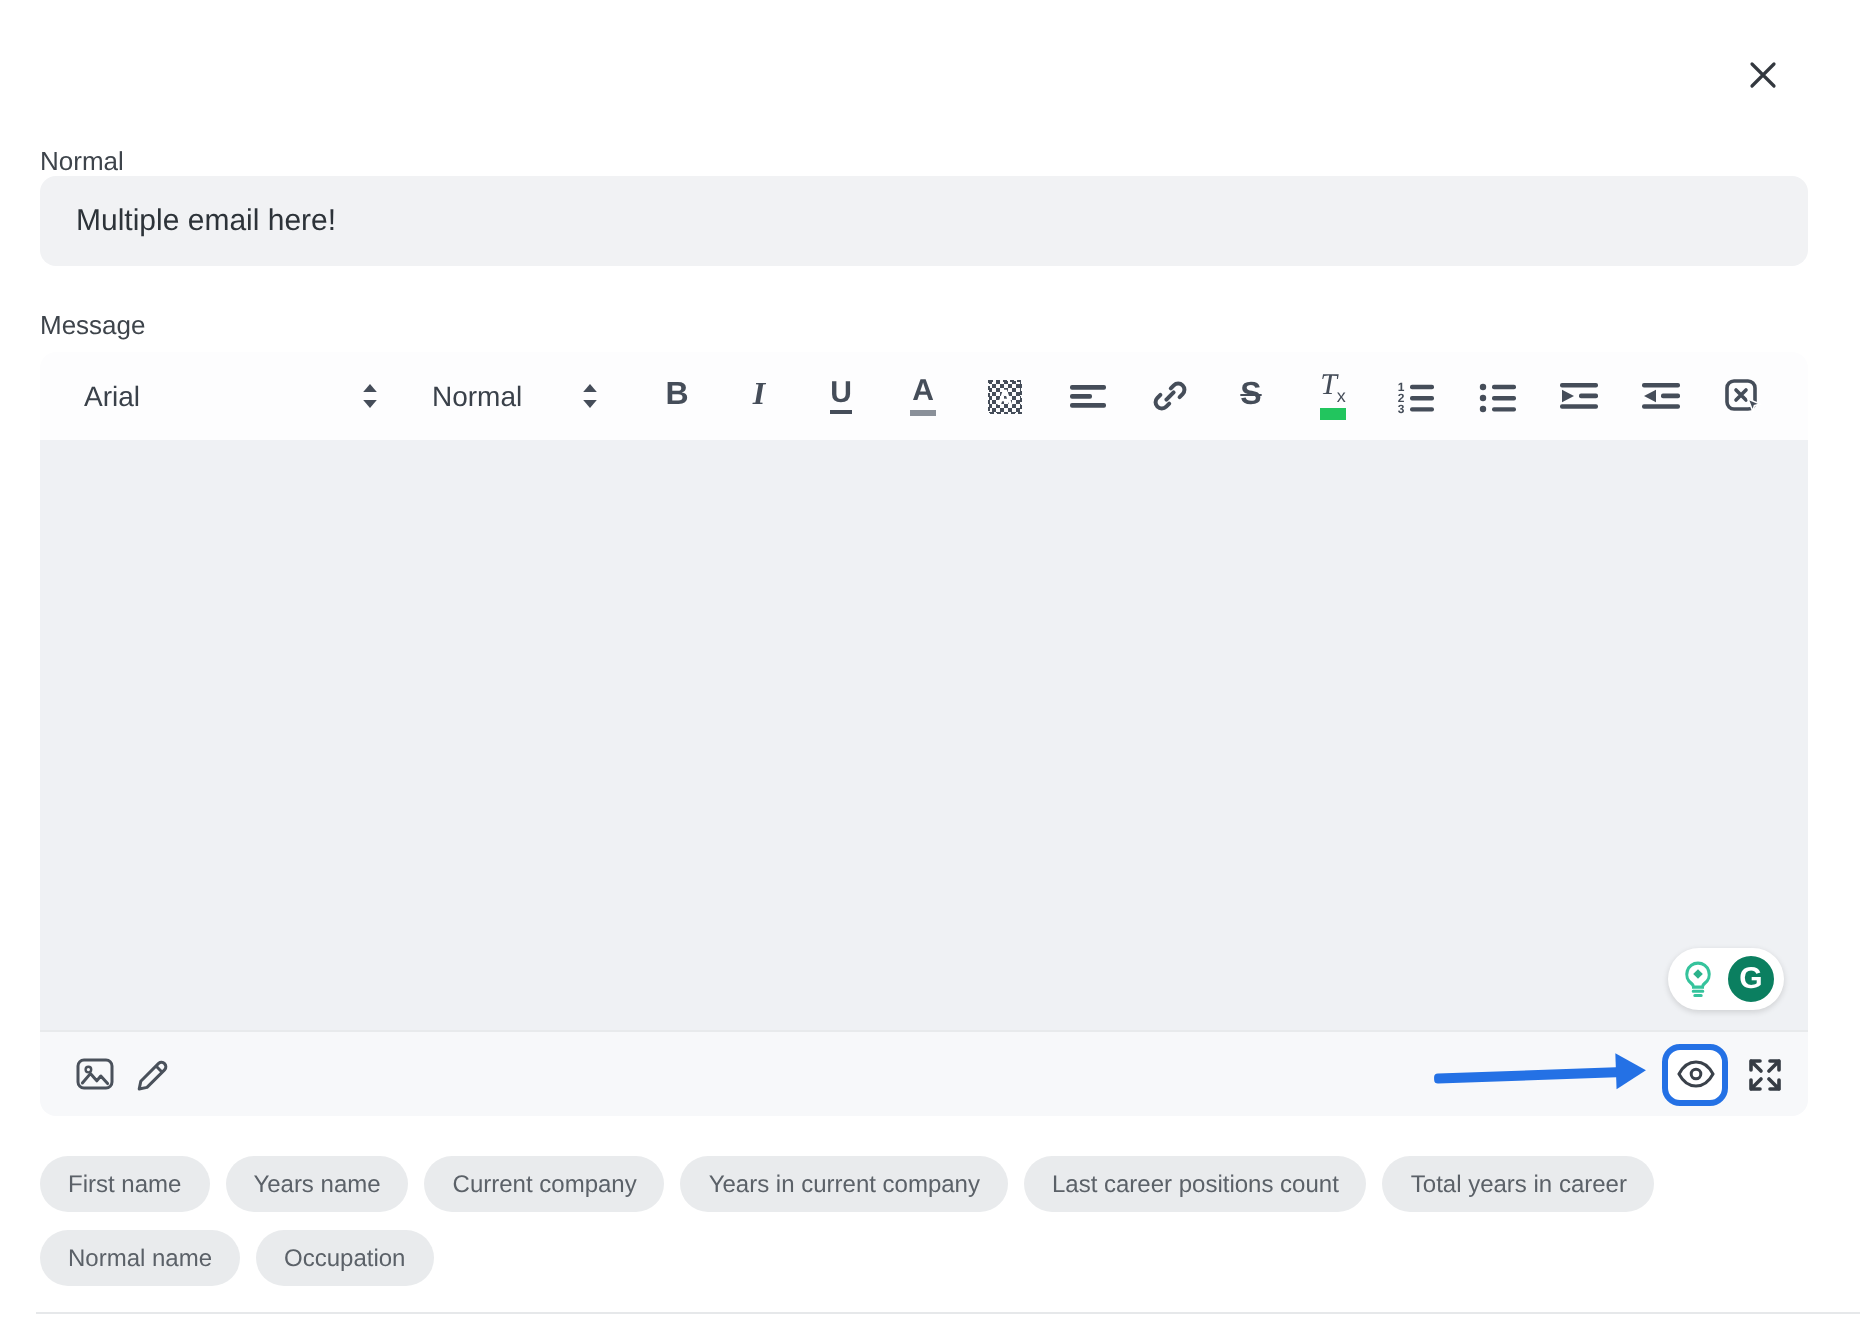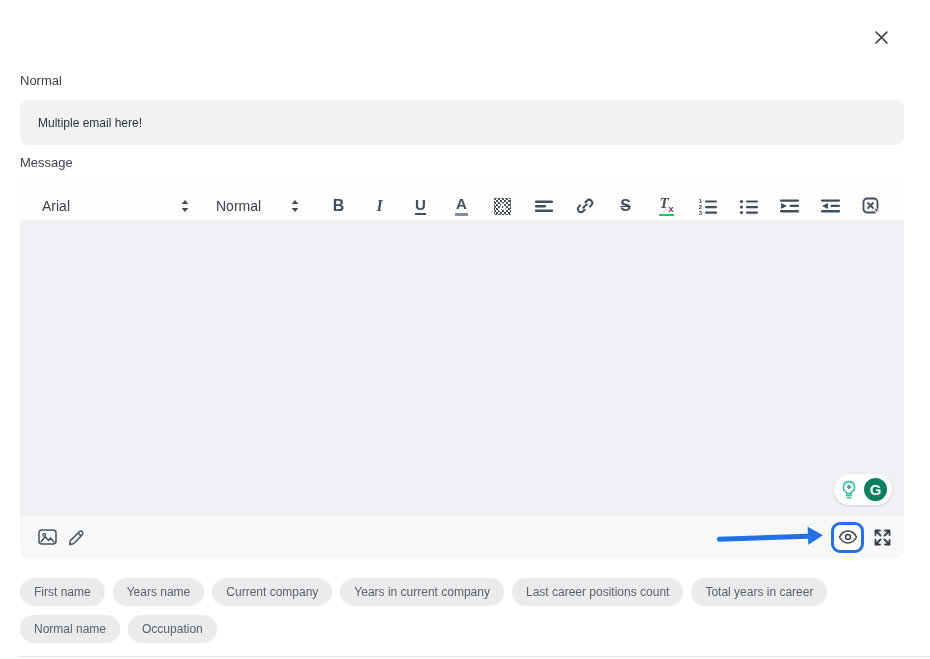--- a/index.html
+++ b/index.html
@@ -7,42 +7,42 @@
     font-family:"Liberation Sans", sans-serif; overflow:hidden; position:relative; }
 
   .close-btn { position:absolute; top:26px; right:38px; width:22px; height:22px;
     font-size:17px; color:#33383f; display:flex; align-items:center; justify-content:center;
     cursor:pointer; background:none; border:none; }
 
   .field-label { position:absolute; left:20px; font-size:13px; color:#3e444b; }
   .label-subject { top:73px; }
   .label-message { top:155px; }
 
-  .subject-input { position:absolute; left:20px; top:100px; width:884px; height:45px;
+  .subject-input { position:absolute; left:20px; top:88px; width:884px; height:45px;
     background:#f1f2f4; border:none; border-radius:8px; padding:0 18px;
-    font-size:12px; color:#2d3339; font-family:"Liberation Sans", sans-serif; }
+    font-size:15px; color:#2d3339; font-family:"Liberation Sans", sans-serif; }
 
   .editor { position:absolute; left:20px; top:176px; width:884px; height:382px;
     border-radius:8px; overflow:visible; }
 
   .ed-toolbar { height:44px; background:#fdfdfe; border-radius:8px 8px 0 0;
-    display:flex; align-items:flex-end; padding-left:22px; }
+    display:flex; align-items:center; padding-left:22px; }
   .picker { display:flex; align-items:center; justify-content:space-between;
     height:28px; cursor:pointer; color:#3a414a; font-size:14px; }
   .picker-font { width:148px; margin-right:26px; }
   .picker-style { width:84px; margin-right:26px; }
   .tb-btn { width:25px; height:28px; display:flex; align-items:center; justify-content:center;
     cursor:pointer; color:#454d59; background:none; border:none; margin-right:16px; flex:0 0 auto; }
   .glyph-b { font-size:16px; font-weight:700; }
   .glyph-i { font-size:16px; font-style:italic; font-family:"Liberation Serif", serif; font-weight:700; }
   .glyph-u { font-size:15px; font-weight:600; border-bottom:2px solid #454d59; line-height:1.05; }
   .glyph-a { font-size:15px; font-weight:700; border-bottom:3px solid #8a9099; line-height:1.1; padding:0 1px;}
   .glyph-s { font-size:16px; font-weight:700; text-decoration:line-through; }
   .glyph-tx { font-size:15px; font-style:italic; font-family:"Liberation Serif", serif;
-    font-weight:700; border-bottom:2px solid #22c55e; line-height:1.05; }
+    font-weight:400; border-bottom:6px solid #22c55e; line-height:1.05; }
   .glyph-tx sub { font-size:9px; font-style:normal; font-family:"Liberation Sans", sans-serif; }
 
   .ed-body { height:295px; background:#eff1f4; position:relative; }
   .ed-text { position:absolute; left:18px; top:11px; font-size:15px; color:#3f4b5b; }
 
   .grammarly { position:absolute; right:12px; bottom:10px; width:58px; height:31px;
     background:#ffffff; border-radius:16px; display:flex; align-items:center;
     padding:2px; box-shadow:0 1px 3px rgba(0,0,0,.14); }
   .gr-bulb { width:26px; height:26px; display:flex; align-items:center; justify-content:center; cursor:pointer; }
   .gr-g { width:27px; height:27px; border-radius:50%; background:#0b7f60; color:#fff;

